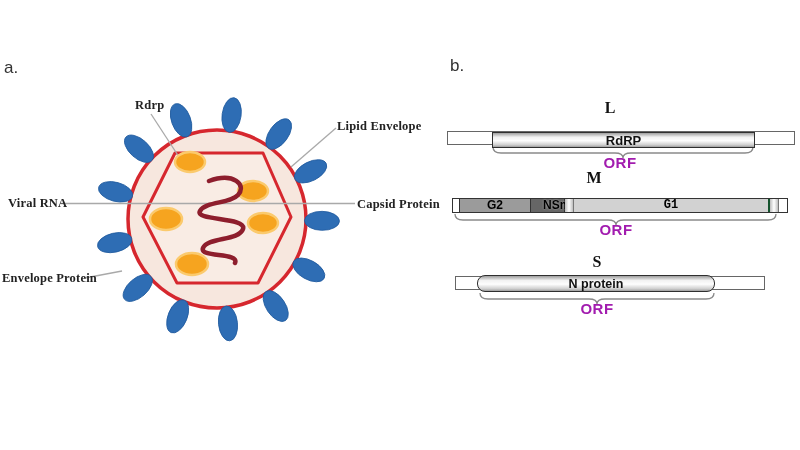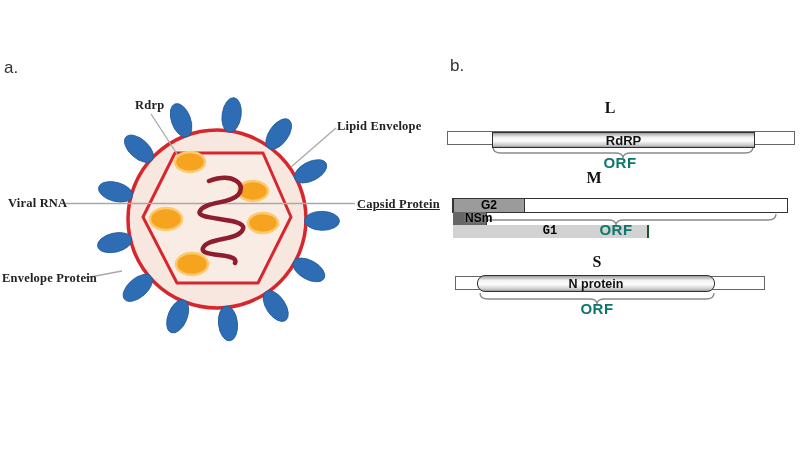--- a/index.html
+++ b/index.html
@@ -22,38 +22,38 @@
   .panel-letter{position:absolute;font-size:17px;color:#333;}
   .a-label{
     position:absolute;font-family:"Liberation Serif",serif;font-weight:bold;
     font-size:12.5px;color:#222;white-space:nowrap;letter-spacing:0.2px;
   }
   .seg-name{
     position:absolute;font-family:"Liberation Serif",serif;font-weight:bold;
     font-size:16px;color:#111;width:20px;text-align:center;
   }
   .orf-label{
-    position:absolute;font-weight:bold;font-size:15px;color:#0f766e;
+    position:absolute;font-weight:bold;font-size:15px;color:#a21caf;
     width:80px;text-align:center;letter-spacing:0.5px;
   }
 
   
   .bar-outer{
     position:absolute;background:#ffffff;border:1px solid #666;box-sizing:border-box;
   }
   .bar-inner{
     position:absolute;border:1px solid #2f2f2f;box-sizing:border-box;
     background:linear-gradient(to bottom,#9e9e9e 0%,#f2f2f2 30%,#fdfdfd 55%,#cfcfcf 85%,#9e9e9e 100%);
     text-align:center;font-weight:bold;color:#111;
   }
   .bar-inner.l-bar{font-size:13px;line-height:15px;}
   .bar-inner.s-bar{font-size:12.5px;line-height:16px;}
   .m-bar{
     position:absolute;border:1px solid #333;box-sizing:border-box;background:#fff;
-    display:flex;align-items:stretch;flex-direction:column;
+    display:flex;align-items:stretch;
   }
   .m-seg{box-sizing:border-box;text-align:center;font-weight:bold;font-size:12px;line-height:13px;color:#000;}
   .m-white{background:#fff;}
   .m-g2{background:var(--seg-g2,#9b9b9b);border-left:1px solid #333;border-right:1px solid #333;}
   .m-nsm{background:var(--seg-nsm,#666666);border-right:1px solid #333;color:#000;text-shadow:0 0 2px #bbb;}
   .m-bevel{background:linear-gradient(to right,#bdbdbd,#ffffff 50%,#bdbdbd);border-right:1px solid #777;}
   .m-g1{background:var(--seg-g1,#d2d2d2);border-right:2px solid #14532d;font-family:Liberation Mono, monospace;}
 </style>
 </head>
 <body>
@@ -105,21 +105,21 @@
     <path class="brace" d="M 493 147 Q 493 153 501 153 L 615 153 Q 623 153 623 158 Q 623 153 631 153 L 745 153 Q 753 153 753 147"></path>
     <path class="brace" d="M 455 214 Q 455 220 463 220 L 608 220 Q 616 220 616 225 Q 616 220 624 220 L 768 220 Q 776 220 776 214"></path>
     <path class="brace" d="M 480 293 Q 480 299 488 299 L 589 299 Q 597 299 597 304 Q 597 299 605 299 L 706 299 Q 714 299 714 293"></path>
   </svg>
 
   <div class="panel-letter" style="left:4px;top:58px;">a.</div>
 
   <div class="a-label" style="left:135px;top:98px;">Rdrp</div>
   <div class="a-label" style="left:337px;top:119px;">Lipid Envelope</div>
   <div class="a-label" style="left:8px;top:196px;">Viral RNA</div>
-  <div class="a-label" style="left:357px;top:197px;text-decoration:underline;">Capsid Protein</div>
+  <div class="a-label" style="left:357px;top:197px;">Capsid Protein</div>
   <div class="a-label" style="left:2px;top:271px;text-align:center;">Envelope Protein</div>
 
   <div class="panel-letter" style="left:450px;top:56px;">b.</div>
 
   <div class="seg-name" style="left:600px;top:99px;">L</div>
   <div class="bar-outer" style="left:447px;top:131px;width:348px;height:14px;"></div>
   <div class="bar-inner l-bar" style="left:492px;top:132px;width:263px;height:16px;">RdRP</div>
   <div class="orf-label" style="left:580px;top:154px;">ORF</div>
 
   <div class="seg-name" style="left:584px;top:169px;">M</div>

